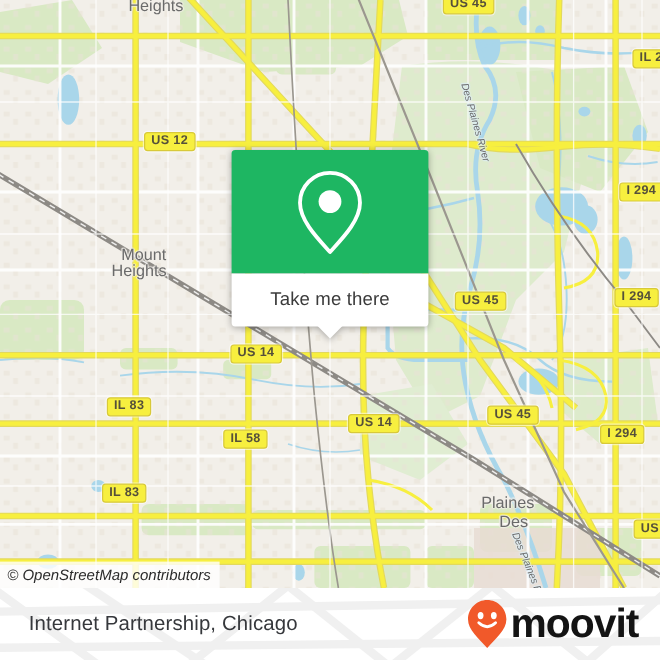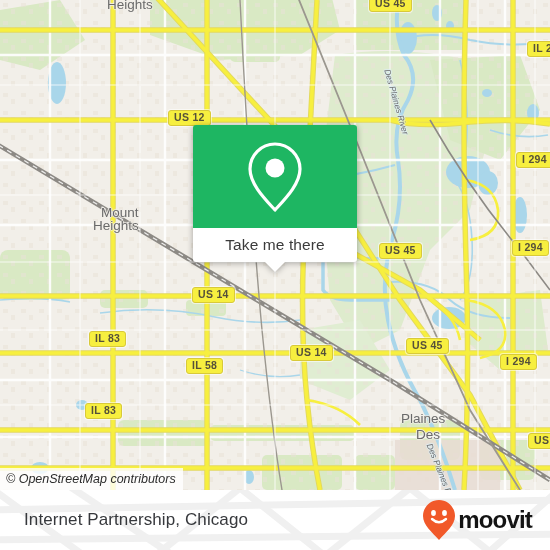--- a/index.html
+++ b/index.html
@@ -99,21 +99,21 @@
   }
   #popup-green {
     height: 103px;
     background: #1EB662;
     border-radius: 3px 3px 0 0;
     display: flex;
     align-items: center;
     justify-content: center;
   }
   #popup-white {
-    height: 34px;
+    height: 44px;
     background: #ffffff;
     border-radius: 0 0 3px 3px;
     display: flex;
     align-items: center;
     justify-content: center;
     position: relative;
   }
   #popup-label {
     color: #3b3b3b;
     font-size: 15.5px;
@@ -158,21 +158,21 @@
     position: absolute;
     right: 18px;
     top: 50%;
     transform: translateY(-50%);
     display: flex;
     align-items: center;
     gap: 2px;
   }
   #logo-wordmark {
     color: #141414;
-    font-size: 24px;
+    font-size: 34px;
     font-weight: bold;
     letter-spacing: -0.8px;
     line-height: 34px;
   }
 </style>
 </head>
 <body>
 
 <div id="screen">
 
@@ -321,21 +321,21 @@
 
     <div class="place" style="left:107px; top:-2px;">Heights</div>
     <div class="place" style="left:101px; top:206px;">Mount</div>
     <div class="place" style="left:93px;  top:219px;">Heights</div>
     <div class="place" style="left:416px; top:399px;margin-top:29px;">Des</div>
     <div class="place" style="left:401px; top:412px;">Plaines</div>
 
     <div class="river-label" style="left:392px; top:68px; transform:rotate(74deg); transform-origin:0 0;">Des Plaines River</div>
     <div class="river-label" style="left:434px; top:442px; transform:rotate(68deg); transform-origin:0 0;">Des Plaines R.</div>
 
-    <div class="shield" style="left:120px; top:110px;margin-left:48px;">US 12</div>
+    <div class="shield" style="left:120px; top:110px;">US 12</div>
     <div class="shield" style="left:369px; top:-4px;">US 45</div>
     <div class="shield" style="left:487px; top:41px;margin-left:40px;">IL 21</div>
     <div class="shield" style="left:516px; top:152px;">I 294</div>
     <div class="shield" style="left:512px; top:240px;">I 294</div>
     <div class="shield" style="left:379px; top:243px;">US 45</div>
     <div class="shield" style="left:192px; top:287px;">US 14</div>
     <div class="shield" style="left:89px;  top:331px;">IL 83</div>
     <div class="shield" style="left:186px; top:358px;">IL 58</div>
     <div class="shield" style="left:290px; top:345px;">US 14</div>
     <div class="shield" style="left:406px; top:338px;">US 45</div>

